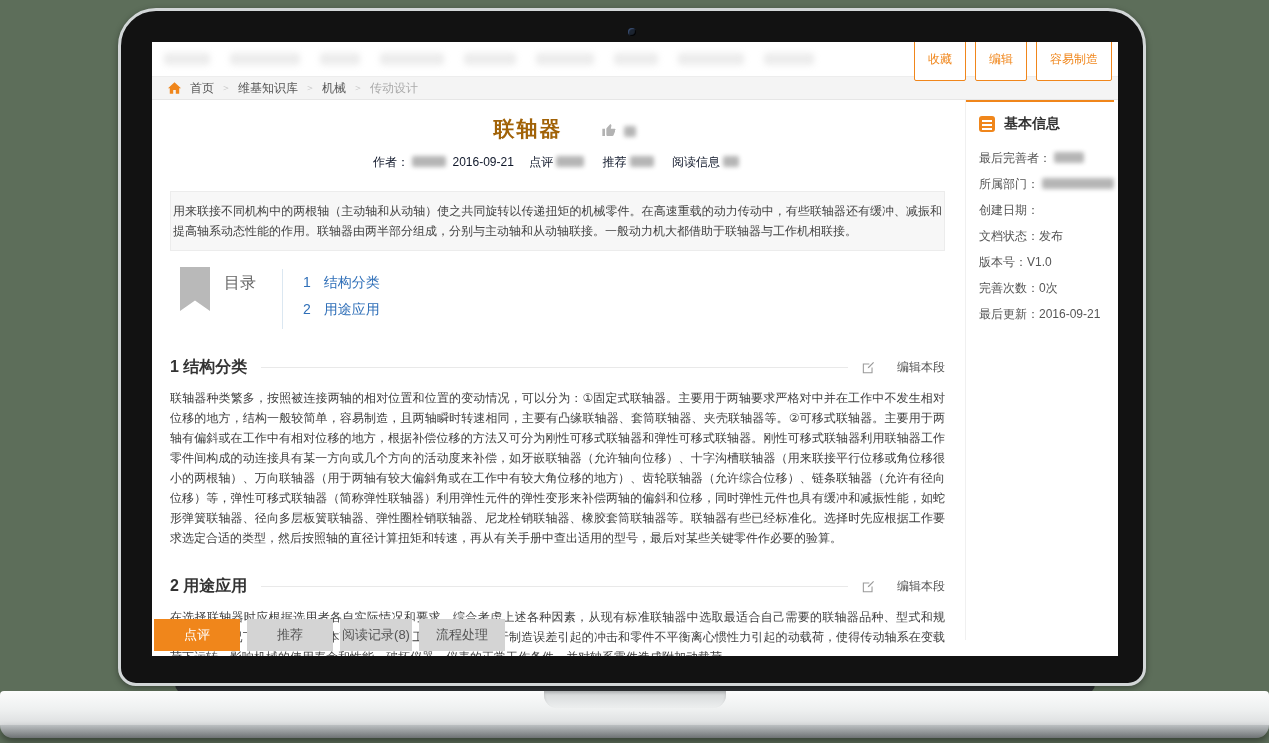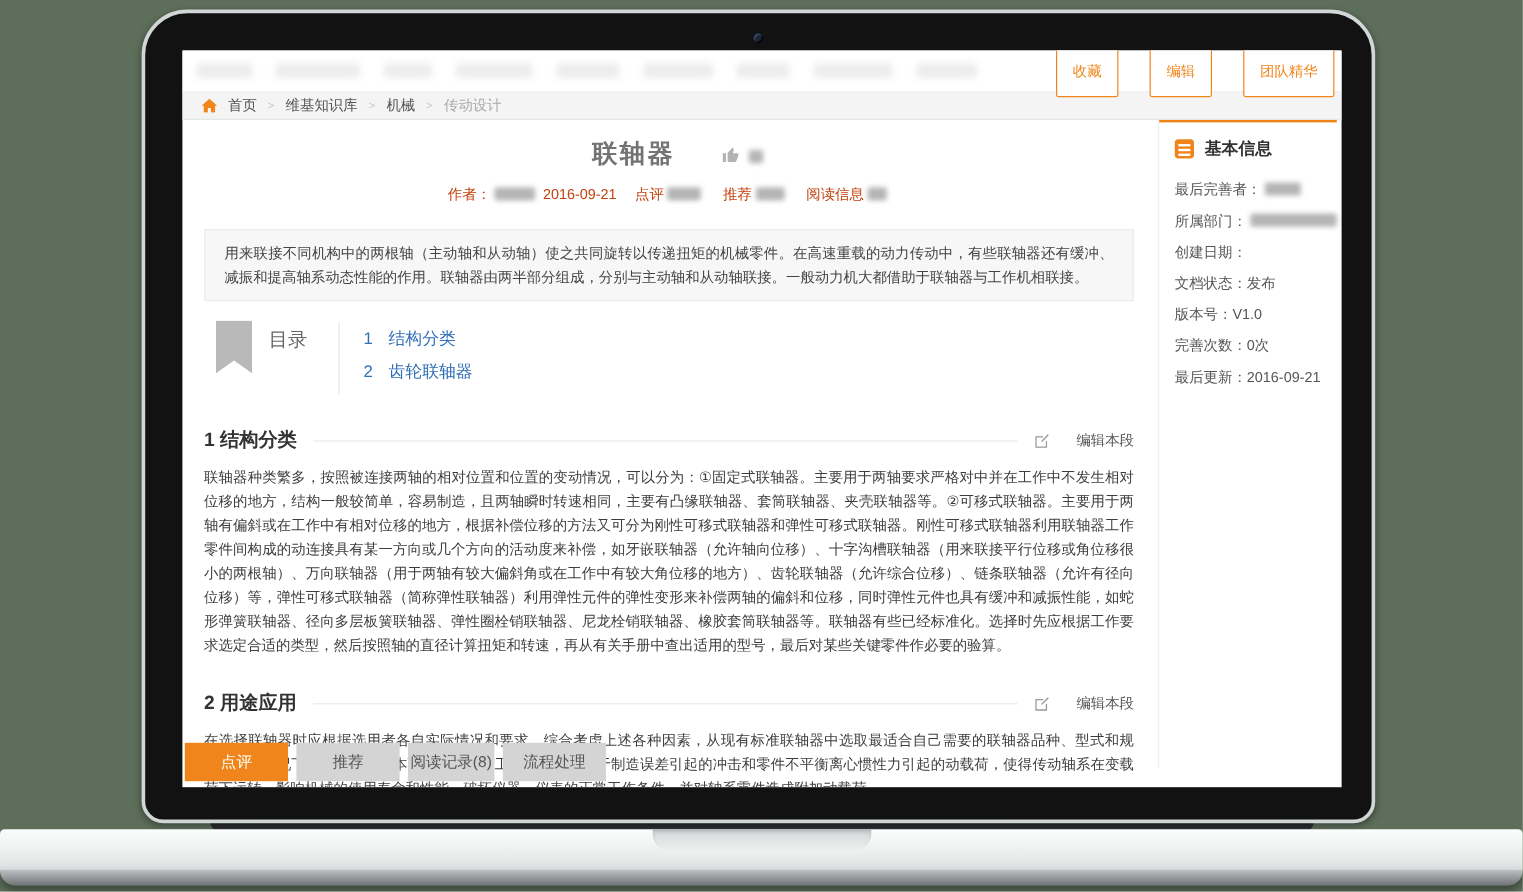--- a/index.html
+++ b/index.html
@@ -30,46 +30,46 @@
     border-radius:0 0 16px 16px;box-shadow:0 4px 7px rgba(0,0,0,.38);}
 
   
   .page{position:absolute;left:31px;top:31px;width:966px;height:614px;background:#fff;
     overflow:hidden;}
   .topbar{position:relative;height:34px;background:#fff;display:flex;align-items:center;
     justify-content:flex-end;padding:0 6px 0 14px;box-sizing:border-box;}
   .nav-blur{position:absolute;left:12px;top:11px;display:flex;gap:20px;opacity:.35;filter:blur(3px);}
   .nav-blur i{display:block;height:12px;background:#c9c9c9;border-radius:2px;}
   .tb-btn{border:1px solid #f0861b;color:#f0861b;background:#fff;font-size:12px;
-    line-height:20px;padding:11px 13px;margin-left:26px;border-radius:2px;cursor:pointer;
+    line-height:20px;padding:11px 13px;margin-left:9px;border-radius:2px;cursor:pointer;
     font-family:inherit;}
   .breadcrumb{height:24px;background:#f4f4f4;border-top:1px solid #ededed;
     border-bottom:1px solid #e6e6e6;display:flex;align-items:center;gap:7px;
     padding:0 16px;font-size:12px;color:#555;box-sizing:border-box;}
   .breadcrumb a{color:#555;text-decoration:none;cursor:pointer;}
   .breadcrumb .sep{color:#c2c2c2;font-size:10px;}
   .breadcrumb .current{color:#aaa;}
   .home-ic{display:flex;margin-right:2px;}
 
   .content{display:flex;height:540px;}
   .article{width:813px;box-sizing:border-box;padding:0 20px 0 18px;position:relative;}
 
   .title-row{text-align:center;margin-top:16px;line-height:26px;}
-  .title-row h1{display:inline;font-size:21px;color:#737373;letter-spacing:2px;margin:18px;}
+  .title-row h1{display:inline;font-size:21px;color:#a16207;letter-spacing:2px;margin:18px;}
   .like{display:inline-block;vertical-align:-2px;margin-left:16px;cursor:pointer;}
-  .meta{margin-top:8px;text-align:center;font-size:12px;color:#c2410c;}
+  .meta{margin-top:8px;text-align:center;font-size:12px;color:#0f172a;}
   .meta .mlab{margin-left:12px;}
 
   .blur{display:inline-block;height:11px;vertical-align:-1px;border-radius:2px;
     background:#b5b5b5;filter:blur(2px);margin:0 3px;}
   .w12{width:12px}.w16{width:16px}.w24{width:24px}.w28{width:28px}.w34{width:34px}
   .w30{width:30px}.w72{width:72px}
 
   .summary{margin-top:20px;background:#f7f7f7;border:1px solid #ececec;
-    padding:9px 16px;font-size:12px;line-height:20px;color:#444;text-align:justify;}
+    padding:9px 2px;font-size:12px;line-height:20px;color:#444;text-align:justify;}
 
   .toc{margin-top:14px;padding:2px 0 0 10px;display:flex;align-items:flex-start;}
   .ribbon{width:30px;height:44px;background:#b9b9b9;
     clip-path:polygon(0 0,100% 0,100% 100%,50% 76%,0 100%);}
   .toc-title{font-size:16px;color:#666;margin:6px 0 0 14px;}
   .toc-div{width:1px;align-self:stretch;background:#dbe7f1;margin:2px 20px 0 26px;min-height:60px;}
   .toc ul{list-style:none;margin:2px 0 0;padding:0;font-size:14px;line-height:27px;}
   .toc .num{color:#2f6fb8;margin-right:13px;}
   .toc a{color:#2f6fb8;text-decoration:none;cursor:pointer;}
 
@@ -115,21 +115,21 @@
             <i style="width:40px"></i>
           <i style="width:64px"></i>
             <i style="width:52px"></i>
             <i style="width:58px"></i>
           <i style="width:44px"></i>
             <i style="width:66px"></i>
             <i style="width:50px"></i>
         </div>
         <button class="tb-btn">收藏</button>
         <button class="tb-btn">编辑</button>
-        <button class="tb-btn">团队精华</button>
+        <button class="tb-btn">容易制造</button>
       </div>
 
       <div class="breadcrumb">
         <span class="home-ic">
           <svg width="13" height="12" viewBox="0 0 16 14">
               <path fill="#f0861b" d="M8 0L0 7.2h2.2V14h4.2V9.4h3.2V14h4.2V7.2H16z"></path>
             </svg>
         </span>
         <a>首页</a>
         <span class="sep">＞</span>
@@ -166,21 +166,21 @@
 
           <div class="toc">
             <span class="ribbon"></span>
             <span class="toc-title">目录</span>
             <div class="toc-div"></div>
             <ul>
               <li>
                 <span class="num">1</span><a>结构分类</a>
               </li>
               <li>
-                <span class="num">2</span><a>齿轮联轴器</a>
+                <span class="num">2</span><a>用途应用</a>
               </li>
             </ul>
           </div>
 
           <div class="sec-head">
             <h2>1 结构分类</h2>
             <div class="rule"></div>
             <a class="edit-link">
               <svg width="13" height="13" viewBox="0 0 16 16">
                   <path fill="#999" d="M1 3h8v1.3H2.3v9.4h9.4V8h1.3v7H1z"></path>

